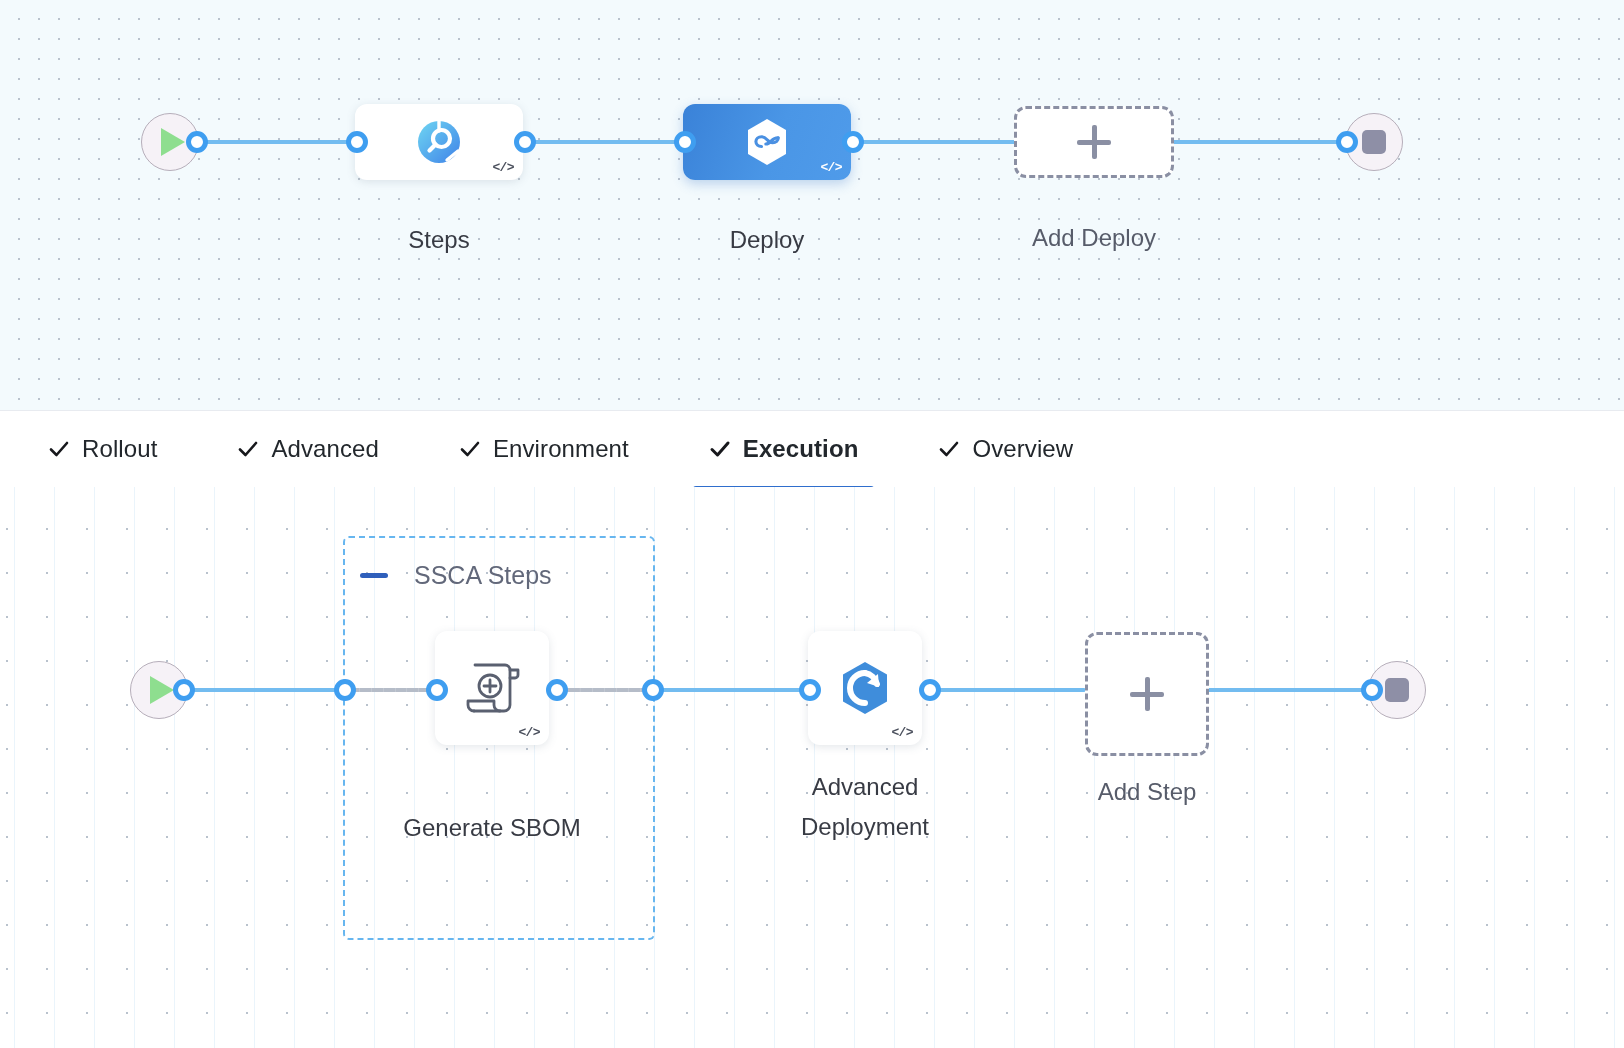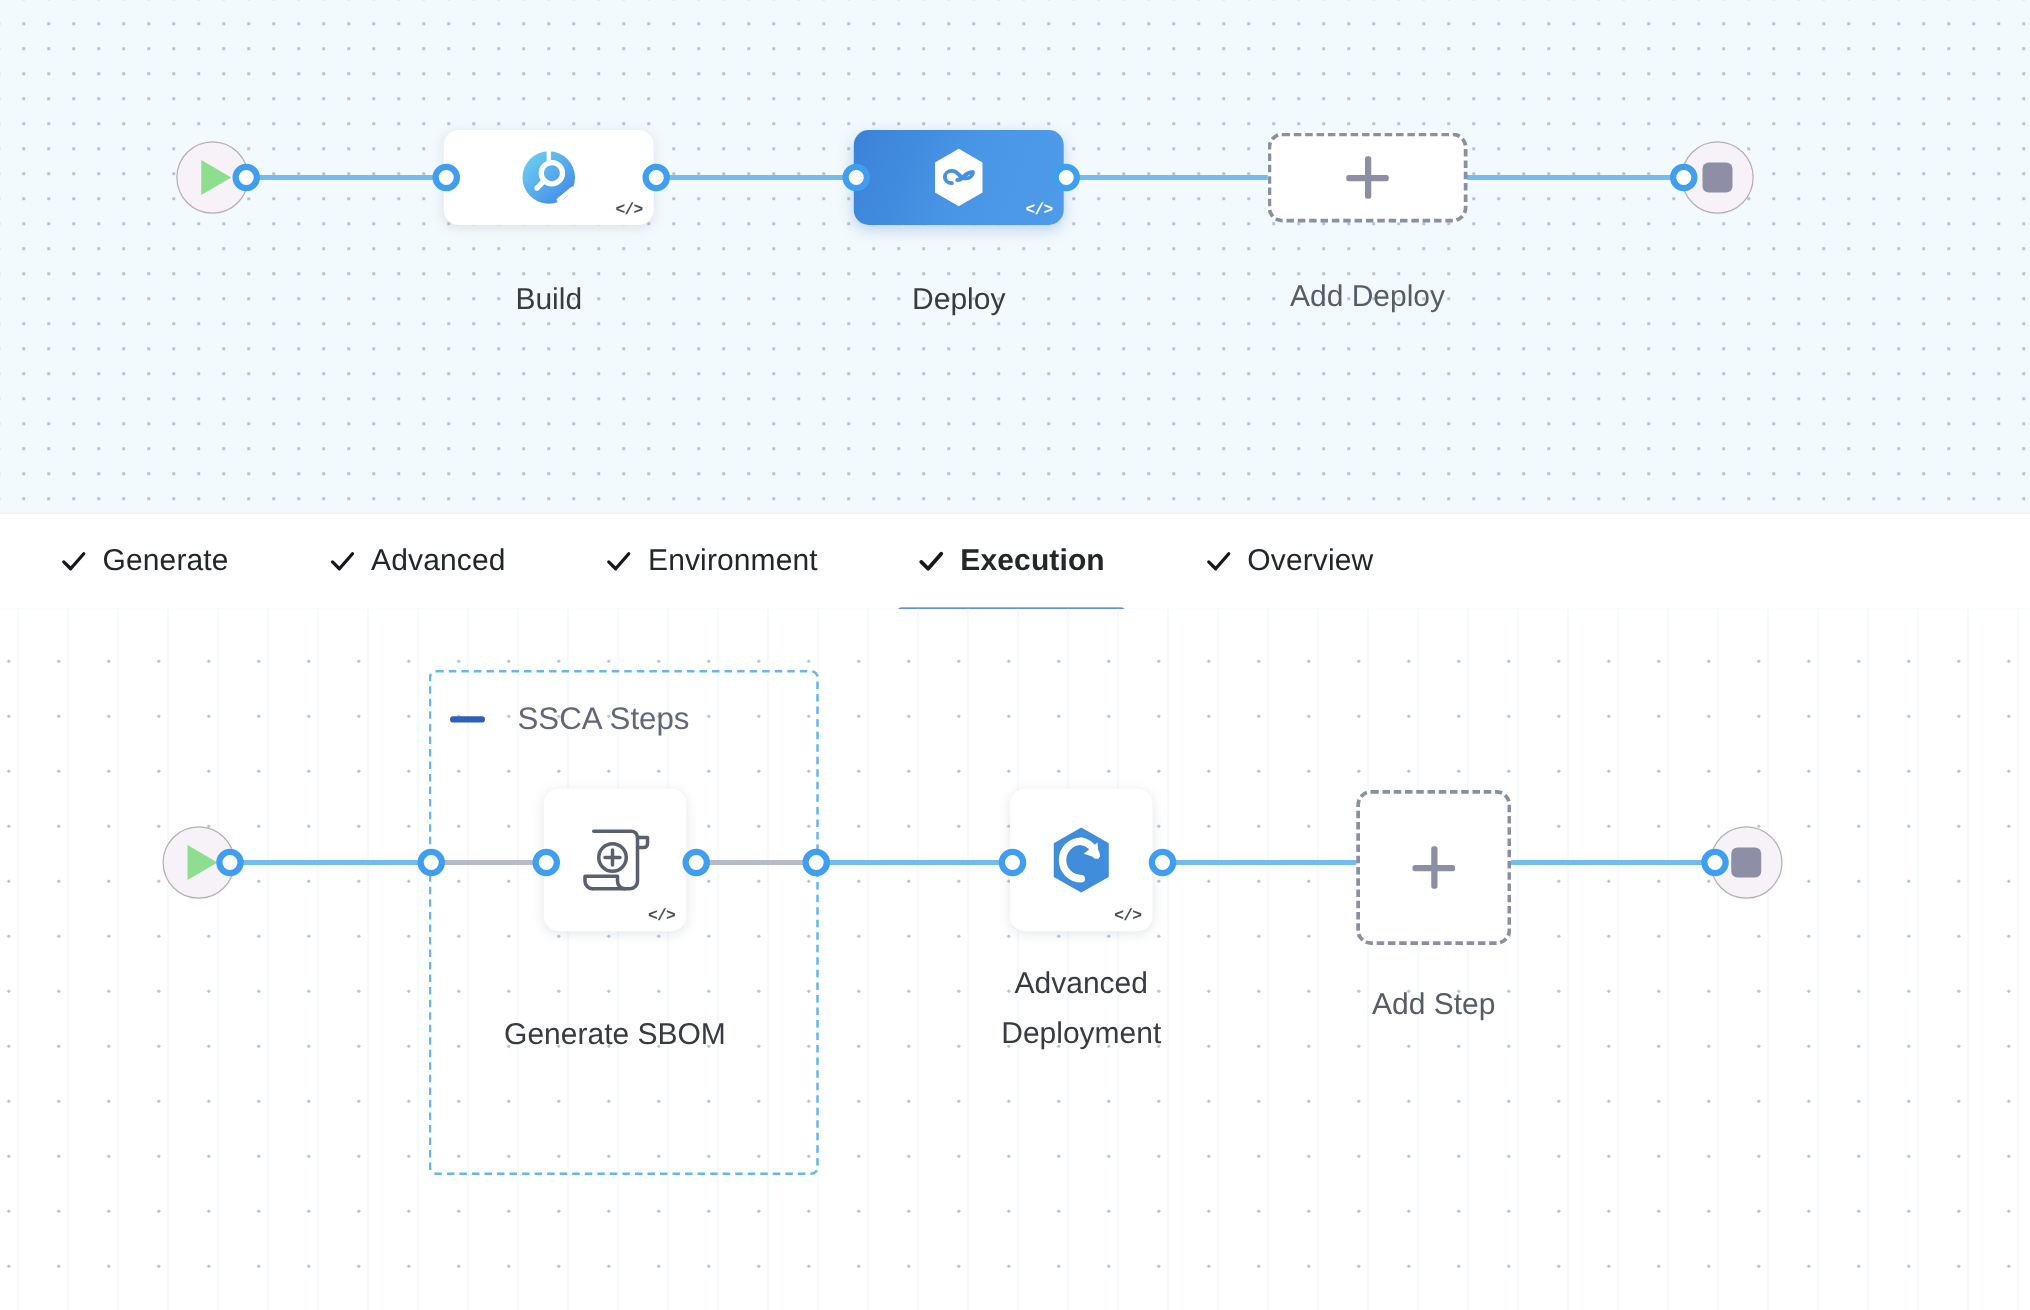--- a/index.html
+++ b/index.html
@@ -170,21 +170,21 @@
           <path d="M25 4a21 21 0 1 0 0 42 21 21 0 0 0 0-42z" fill="url(#gBuild)"></path>
           <path d="M25 2 L25 14 M33 43 L44 34" stroke="#ffffff" stroke-width="3.4" fill="none" stroke-linecap="round"></path>
           <circle cx="27.5" cy="21.5" r="8.5" fill="none" stroke="#ffffff" stroke-width="4.2"></circle>
           <line x1="21.5" y1="27.5" x2="15.5" y2="33.5" stroke="#ffffff" stroke-width="4.2" stroke-linecap="round"></line>
         </svg>
       </div>
       <span class="code-badge">&lt;/&gt;</span>
     </div>
     <div class="port" style="left:346px; top:131px;"></div>
     <div class="port" style="left:514px; top:131px;"></div>
-    <div class="node-label" style="left:339px; top:220px; width:200px;">Build</div>
+    <div class="node-label" style="left:339px; top:220px; width:200px;">Steps</div>
 
     <div class="node selected" style="left:683px; top:104px; width:168px; height:76px;">
       <div class="node-icon">
         <svg width="54" height="54" viewBox="0 0 54 54">
           <path d="M27 4 L46 15 L46 39 L27 50 L8 39 L8 15 Z" fill="#ffffff"></path>
           <path d="M21.5 31.5c-3.2 0-5.6-2.1-5.6-4.9s2.4-4.9 5.6-4.9c2.4 0 4 1.2 5.6 3 1.6 1.8 3.2 3 5.6 3 3.2 0 5.6-2.1 5.6-4.9" fill="none" stroke="#4a90e2" stroke-width="3.1" stroke-linecap="round"></path>
           <path d="M37.9 22.8c-3.2 0-4.9 1.3-6.5 3.1-1.6 1.8-3.3 3.1-5.6 3.1" fill="none" stroke="#4a90e2" stroke-width="3.1" stroke-linecap="round"></path>
         </svg>
       </div>
       <span class="code-badge">&lt;/&gt;</span>
@@ -205,21 +205,21 @@
   </div>
 
   <div class="tabbar">
 
     <div class="tab">
       <span class="tick">
         <svg width="22" height="22" viewBox="0 0 22 22">
             <path d="M3 11.5 L8.5 17 L19 5" fill="none" stroke="#17181c" stroke-width="2.6" stroke-linecap="round" stroke-linejoin="round"></path>
           </svg>
       </span>
-      <span class="tlabel">Generate</span>
+      <span class="tlabel">Rollout</span>
     </div>
 
     <div class="tab">
       <span class="tick">
         <svg width="22" height="22" viewBox="0 0 22 22">
             <path d="M3 11.5 L8.5 17 L19 5" fill="none" stroke="#17181c" stroke-width="2.6" stroke-linecap="round" stroke-linejoin="round"></path>
           </svg>
       </span>
       <span class="tlabel">Advanced</span>
     </div>
@@ -312,15 +312,15 @@
 
     <div class="port" style="left:1361px; top:192px;"></div>
     <div class="terminal" style="left:1368px; top:174px;">
       <div class="stop-sq"></div>
     </div>
   </div>
 
   <div class="add-node" style="left:1085px; top:632px; width:124px; height:124px;">
     <div class="plus"></div>
   </div>
-  <div class="node-label muted" style="position:absolute; left:1037px; top:772px; width:220px;margin-top:12px;">Add Step</div>
+  <div class="node-label muted" style="position:absolute; left:1037px; top:772px; width:220px;">Add Step</div>
 
 </div>
 
 </body></html>

